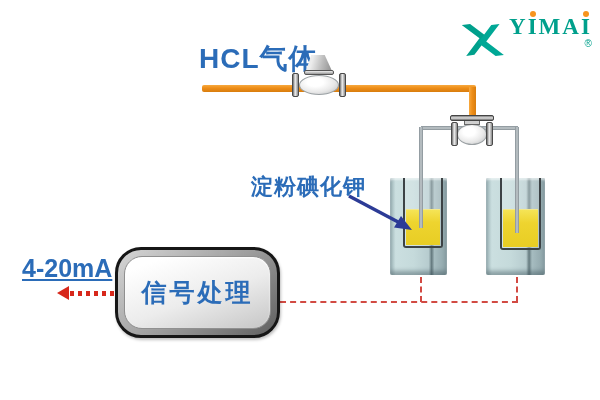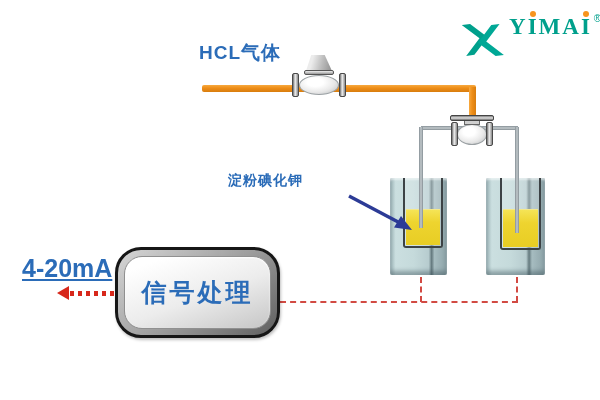--- a/index.html
+++ b/index.html
@@ -7,22 +7,22 @@
   body { font-family: "Liberation Sans", sans-serif; }
 
   .canvas {
     position: relative; width: 600px; height: 400px;
     background: #ffffff; overflow: hidden;
   }
   .abs { position: absolute; }
 
   
   .lbl { color: #2b6cb8; font-weight: 600; white-space: nowrap; }
-  .gas-lbl     { left: 199px; top: 40px;  font-size: 19px; letter-spacing: 1px; }
-  .reagent-lbl { left: 228px; top: 172px; font-size: 14px; letter-spacing: 1px; }
+  .gas-lbl     { left: 199px; top: 40px;  font-size: 28px; letter-spacing: 1px; }
+  .reagent-lbl { left: 251px; top: 172px; font-size: 22px; letter-spacing: 1px; }
   .out-lbl     { left: 22px;  top: 254px; font-size: 25px; font-weight: 600; text-decoration: underline; }
   .vessel-lbl  { font-size: 22px; text-align: center; font-weight: 600; }
   .vessel-lbl.a { left: 390px; top: 251px; width: 57px; }
   .vessel-lbl.b { left: 486px; top: 251px; width: 59px; }
 
   
   .pipe-h {
     left: 202px; top: 85px; width: 274px; height: 7px;
     background: linear-gradient(180deg, #f7a93f 0%, #ee8d17 45%, #d87d0e 100%);
     border-radius: 2px;
@@ -130,21 +130,21 @@
     border-top: 7px solid transparent; border-bottom: 7px solid transparent;
   }
   .dash-h  { left: 280px; top: 301px; width: 238px; height: 0; border-top: 2px dashed #d24a43; }
   .dash-va { left: 420px; top: 277px; width: 0; height: 25px; border-left: 2px dashed #d24a43; }
   .dash-vb { left: 516px; top: 277px; width: 0; height: 25px; border-left: 2px dashed #d24a43; }
 
   
   .logo { left: 462px; top: 14px; display: flex; align-items: flex-start; }
   .logo-mark { width: 42px; height: 50px; margin-top: 2px; }
   .logo-text { margin-left: 5px; display: flex; flex-direction: column; align-items: flex-end; }
-  .brand-row { display: flex; align-items: flex-start; }
+  .brand-row { display: flex; align-items: flex-end; flex-direction: column; }
   .brand {
     font-family: "Liberation Serif", serif; font-weight: bold;
     font-size: 23px; color: #00a08c; letter-spacing: 2px; line-height: 1.1;
   }
   .brand .idot { position: relative; }
   .brand .idot::before {
     content: ""; position: absolute; top: -3px; left: 50%;
     transform: translateX(-50%); width: 6px; height: 6px;
     border-radius: 50%; background: #f7941d;
   }

